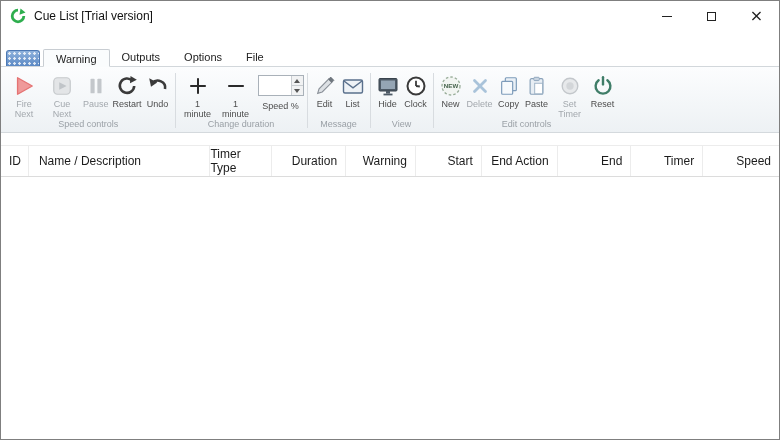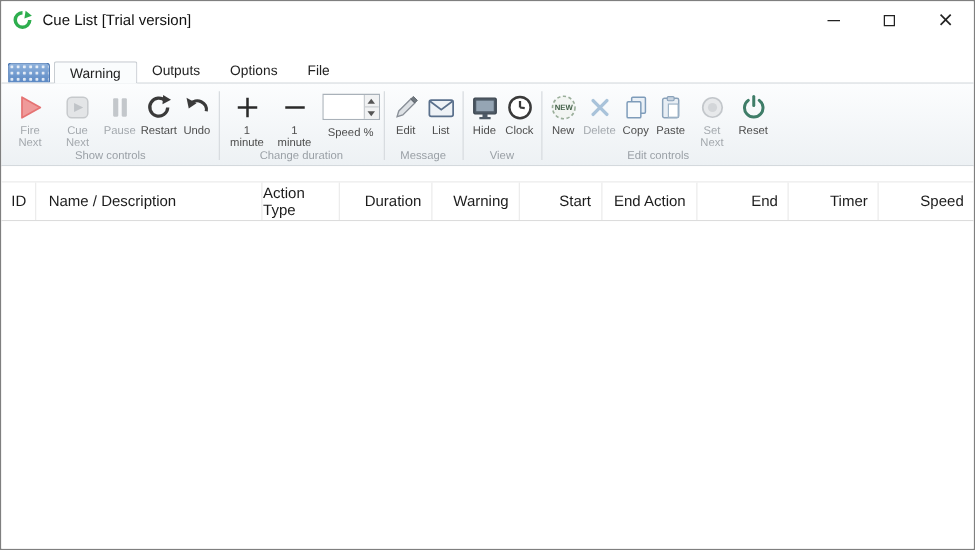--- a/index.html
+++ b/index.html
@@ -158,21 +158,21 @@
         <div class="rbtn">
           <span class="ricon">
             <svg width="24" height="24" viewBox="0 0 24 24">
                 <path d="M19 15 A7.3 7 0 0 0 6.2 9.2" fill="none" stroke="#3a3a3a" stroke-width="2.6"></path>
                 <polygon points="3.2,4.2 5,12.8 11.2,8.6" fill="#3a3a3a"></polygon>
               </svg>
           </span>
           <span class="rlabel">Undo</span>
         </div>
       </div>
-      <div class="group-label">Show controls</div>
+      <div class="group-label">Speed controls</div>
     </div>
 
     <div class="vsep"></div>
 
     <div class="rgroup">
       <div class="btnrow">
         <div class="rbtn">
           <span class="ricon">
             <svg width="22" height="22" viewBox="0 0 24 24">
                 <g stroke="#2a2a2a" stroke-width="2.2">
@@ -307,21 +307,21 @@
           </span>
           <span class="rlabel">Paste</span>
         </div>
         <div class="rbtn disabled">
           <span class="ricon">
             <svg width="22" height="22" viewBox="0 0 24 24">
                 <circle cx="12" cy="12" r="8.5" fill="#e7e9eb" stroke="#c3c7cb" stroke-width="1.5"></circle>
                 <circle cx="12" cy="12" r="4" fill="#d3d6d9"></circle>
               </svg>
           </span>
-          <span class="rlabel">Set Next</span>
+          <span class="rlabel">Set Timer</span>
         </div>
         <div class="rbtn">
           <span class="ricon">
             <svg width="24" height="24" viewBox="0 0 24 24">
                 <path d="M12 3.2 v7.2" stroke="#3f7d68" stroke-width="2.4" stroke-linecap="round" fill="none"></path>
                 <path d="M7.6 6.3 a7.4 7.4 0 1 0 8.8 0" fill="none" stroke="#3f7d68" stroke-width="2.4" stroke-linecap="round"></path>
               </svg>
           </span>
           <span class="rlabel">Reset</span>
         </div>
@@ -329,21 +329,21 @@
       <div class="group-label">Edit controls</div>
     </div>
 
   </div>
 
   <div class="gap2"></div>
 
   <div class="list-header">
     <div class="hcol left c-id">ID</div>
     <div class="hcol left c-name">Name / Description</div>
-    <div class="hcol right c-timertype">Action Type</div>
+    <div class="hcol right c-timertype">Timer Type</div>
     <div class="hcol right c-duration">Duration</div>
     <div class="hcol right c-warning">Warning</div>
     <div class="hcol right c-start">Start</div>
     <div class="hcol right c-endaction">End Action</div>
     <div class="hcol right c-end">End</div>
     <div class="hcol right c-timer">Timer</div>
     <div class="hcol right c-speed">Speed</div>
   </div>
 
   <div class="content"></div>

